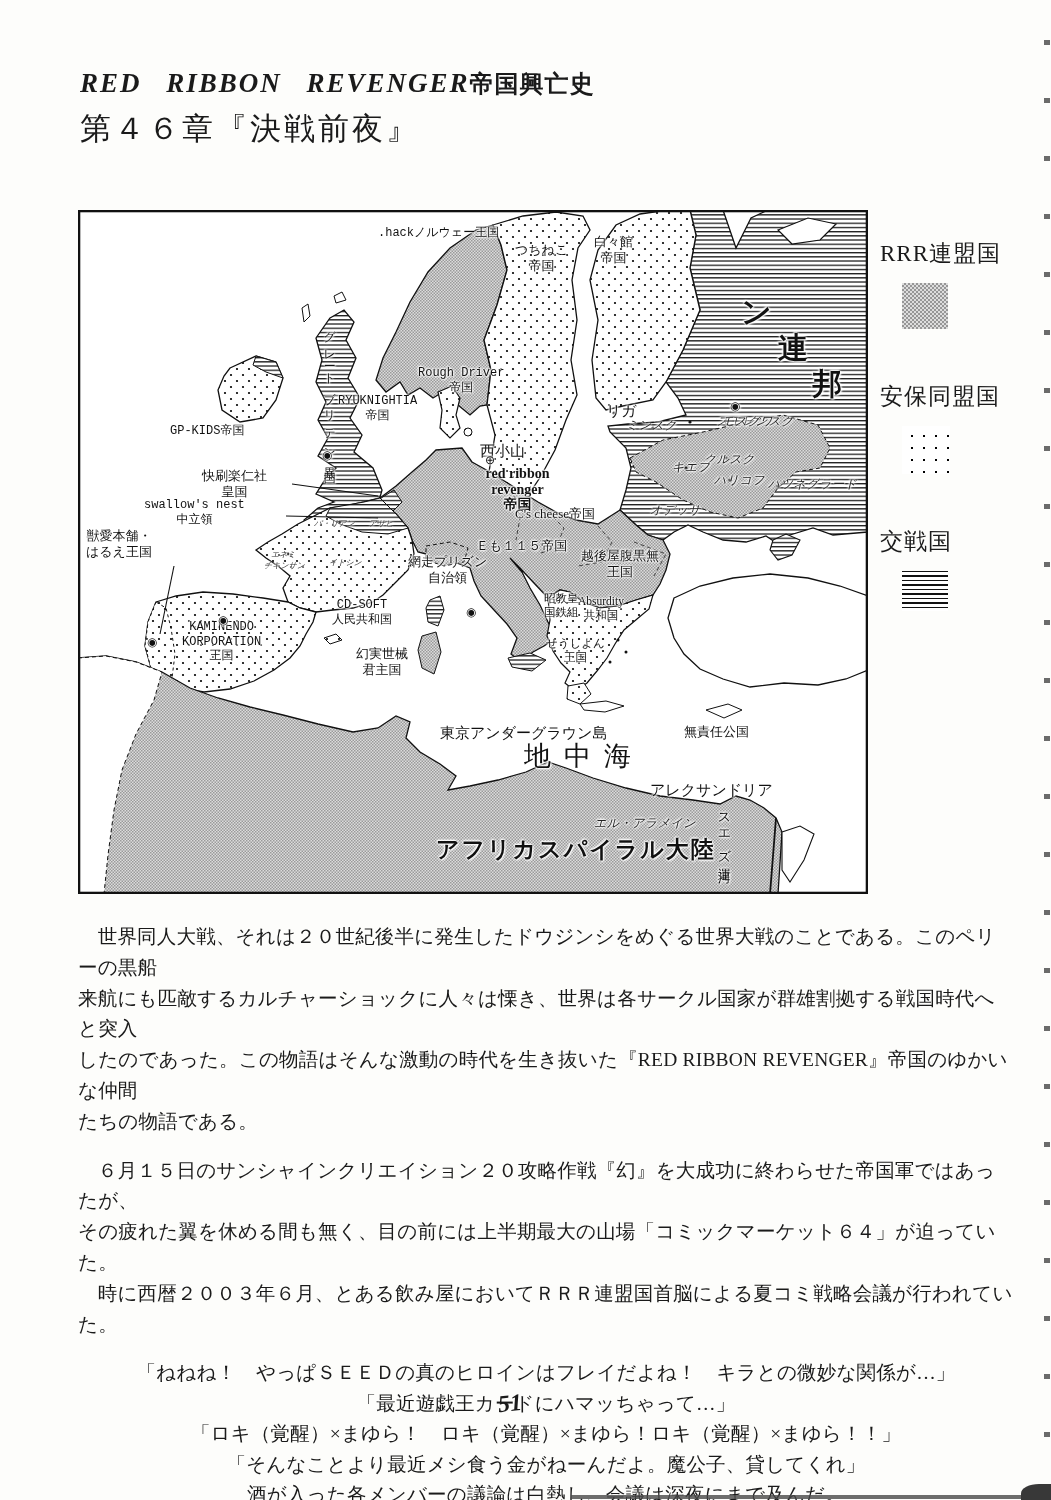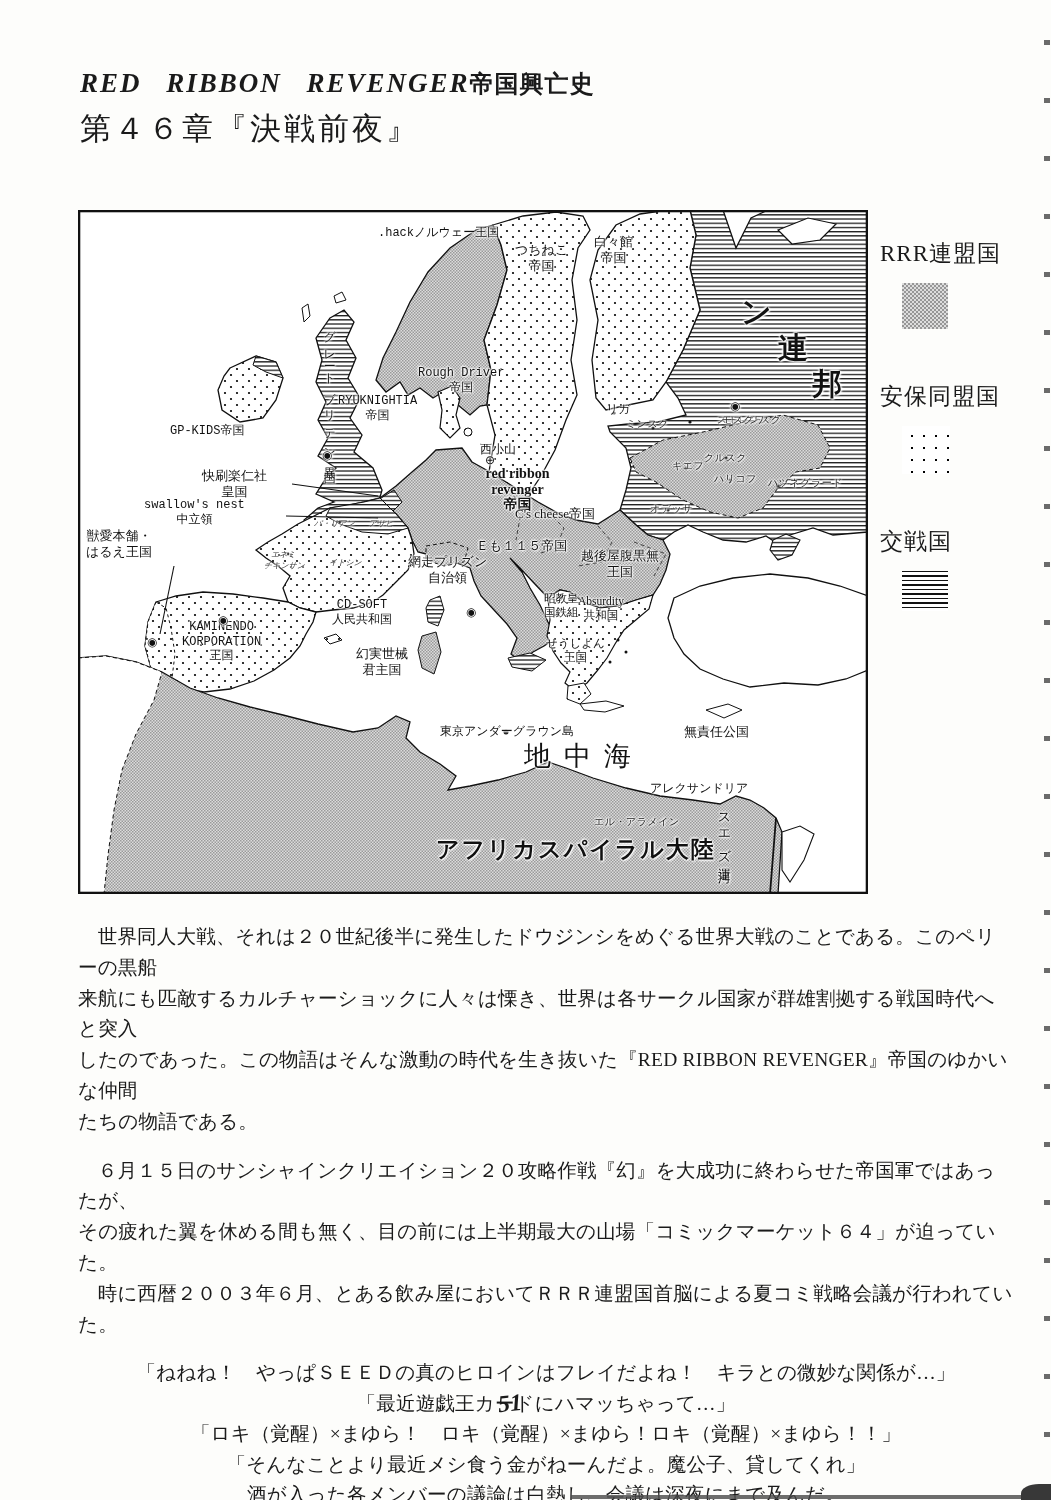--- a/index.html
+++ b/index.html
@@ -15,22 +15,22 @@
   .map-panel{position:absolute;left:78px;top:210px;width:790px;height:496px;background:#fff;}
   .map-panel svg{position:absolute;left:0;top:0;}
   .map-labels{position:absolute;left:0;top:0;width:790px;height:684px;pointer-events:none;}
   .lbl{position:absolute;color:#111;white-space:pre-line;line-height:1.22;
        font-family:"Liberation Serif",serif;
        text-shadow:0 0 2px #fff,0 0 3px #fff,1px 1px 2px #fff,-1px -1px 2px #fff;}
   .c-country{font-size:13px;text-align:center;}
   .c-countrysm{font-size:11.5px;text-align:center;}
   .c-mono{font-size:12px;text-align:center;font-family:"Liberation Mono",monospace;}
   .c-big{font-size:14px;text-align:center;line-height:1.12;font-weight:600;width:205px;}
-  .c-city{font-size:12px;}
-  .c-cityhand{font-size:10px;letter-spacing:.5px;color:#222;}
+  .c-city{font-size:15px;}
+  .c-cityhand{font-size:12px;font-style:italic;letter-spacing:.5px;color:#222;}
   .c-tiny{font-size:8px;font-style:italic;color:#333;}
   .c-sea{font-size:27px;letter-spacing:13px;font-weight:500;}
   .c-sea2{font-size:23px;font-weight:700;letter-spacing:2px;}
   .c-vert{writing-mode:vertical-rl;font-size:13px;letter-spacing:3px;}
   .c-vertgb{writing-mode:vertical-rl;font-size:12px;letter-spacing:5px;}
   .c-fed{font-size:30px;font-weight:600;letter-spacing:2px;}
   .c-sym{font-size:12px;line-height:1;}
   
   .legend{position:absolute;left:880px;top:238px;width:165px;}
   .lg-item{margin-bottom:52px;}

